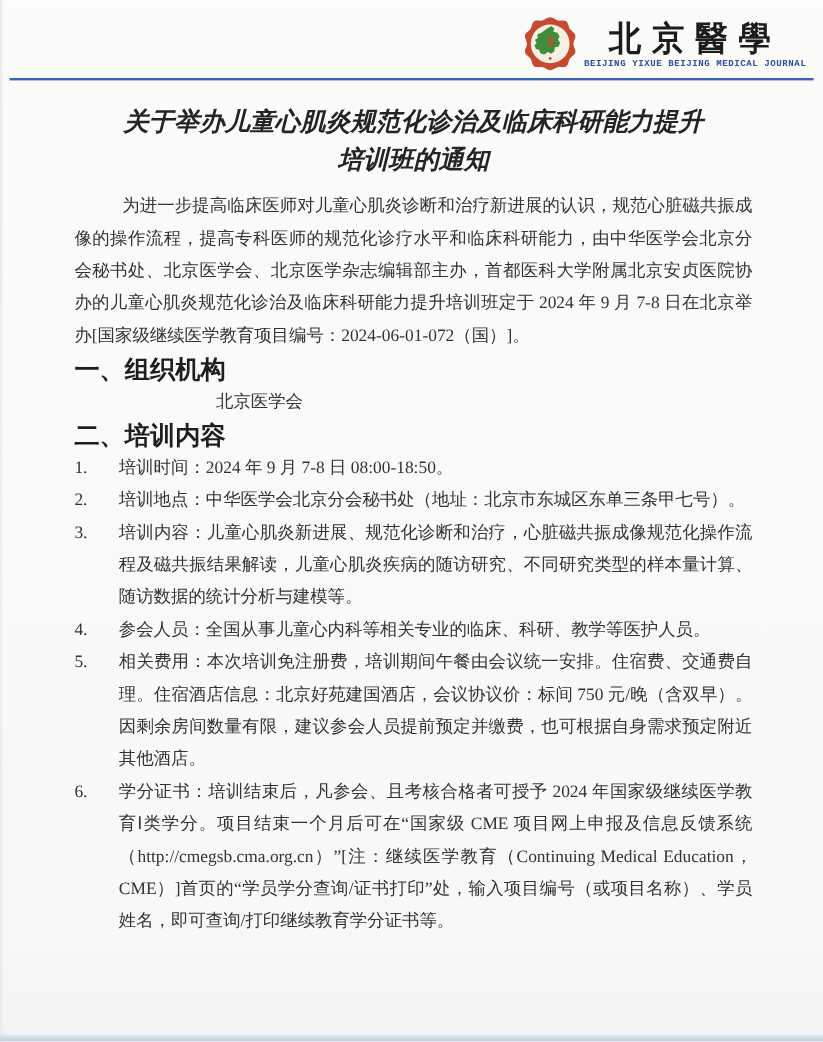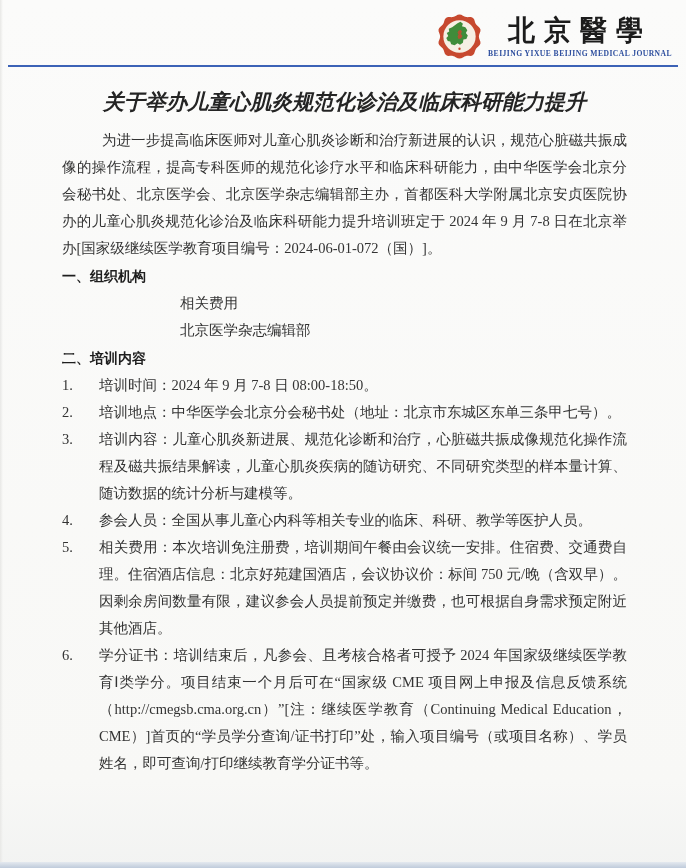--- a/index.html
+++ b/index.html
@@ -22,40 +22,40 @@
   .logo { display:flex; align-items:flex-end; gap:5px; }
   .emblem { width:47px; height:47px; flex:none; }
   .logo-text { display:flex; flex-direction:column; align-items:center; padding-bottom:2px; }
   .logo-cn {
     font-family:"Liberation Serif", serif;
     font-size:27px; font-weight:700; color:#1c1c1c;
     letter-spacing:9px; line-height:30px; white-space:nowrap;
     transform:scaleY(1.05);
   }
   .logo-en {
-    font-family:Liberation Serif, serif;
+    font-family:Liberation Mono, monospace;
     font-size:7.6px; font-weight:700; color:#2d4e9e;
     letter-spacing:0.45px; white-space:nowrap; margin-top:3px;
   }
   .head-rule { border-top:2px solid #3c62b6; margin:5px 8px 0 8px; height:0; }
 
   
   main { padding:13px 59px 0 62px; }
   h1 {
     font-family:"Liberation Sans", sans-serif;
     font-size:21px; font-weight:700; color:#242424;
     text-align:center; line-height:32px; margin:6px 0 8px 0;font-style:italic;
   }
   .intro {
     font-size:14.5px; line-height:27px; text-align:justify;
     text-indent:2.75em; margin-top:9px; color:#333;
   }
   .sec-heading {
     font-family:"Liberation Sans", sans-serif;
-    font-size:14px; font-weight:700; color:#1e1e1e;
+    font-size:21px; font-weight:700; color:#1e1e1e;
     line-height:27px; margin-top:1px;
   }
   .org-block { font-size:14.5px; color:#333; }
   .org-row { line-height:27px; padding-left:46px; }
   .org-row.cont { padding-left:118px; }
   .org-label { letter-spacing:0.5px; }
 
   .items { font-size:14.5px; color:#333; }
   .item { display:flex; line-height:27px; }
   .item .num { flex:none; width:37px; font-family:"Liberation Serif", serif; }
@@ -89,29 +89,28 @@
         <div class="logo-cn">北京醫學</div>
         <div class="logo-en">BEIJING YIXUE BEIJING MEDICAL JOURNAL</div>
       </div>
     </div>
   </header>
 
   <div class="head-rule"></div>
 
   <main>
 
-    <h1><span>关于举办儿童心肌炎规范化诊治及临床科研能力提升</span><br></h1>
+    <h1><span>关于举办儿童心肌炎规范化诊治及临床科研能力提升</span><br><span>培训班的通知</span></h1>
 
     <p class="intro">为进一步提高临床医师对儿童心肌炎诊断和治疗新进展的认识，规范心脏磁共振成像的操作流程，提高专科医师的规范化诊疗水平和临床科研能力，由中华医学会北京分会秘书处、北京医学会、北京医学杂志编辑部主办，首都医科大学附属北京安贞医院协办的儿童心肌炎规范化诊治及临床科研能力提升培训班定于 2024 年 9 月 7-8 日在北京举办[国家级继续医学教育项目编号：2024-06-01-072（国）]。</p>
 
     <div class="sec-heading">一、组织机构</div>
 
     <div class="org-block">
-      <div class="org-row cont">相关费用</div>
-      <div class="org-row cont">北京医学杂志编辑部</div>
+      <div class="org-row cont">北京医学会</div>
     </div>
 
     <div class="sec-heading">二、培训内容</div>
 
     <div class="items">
       <div class="item">
         <span class="num">1.</span>
         <span class="itext">培训时间：2024 年 9 月 7-8 日 08:00-18:50。</span>
       </div>
       <div class="item">

